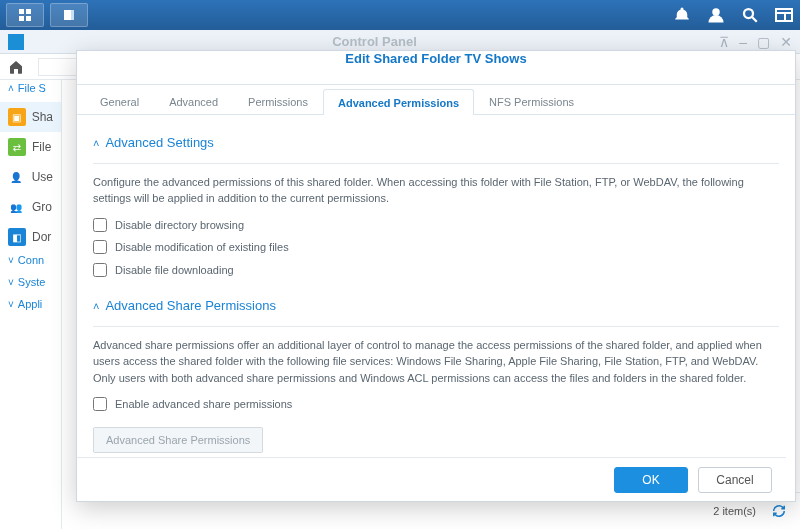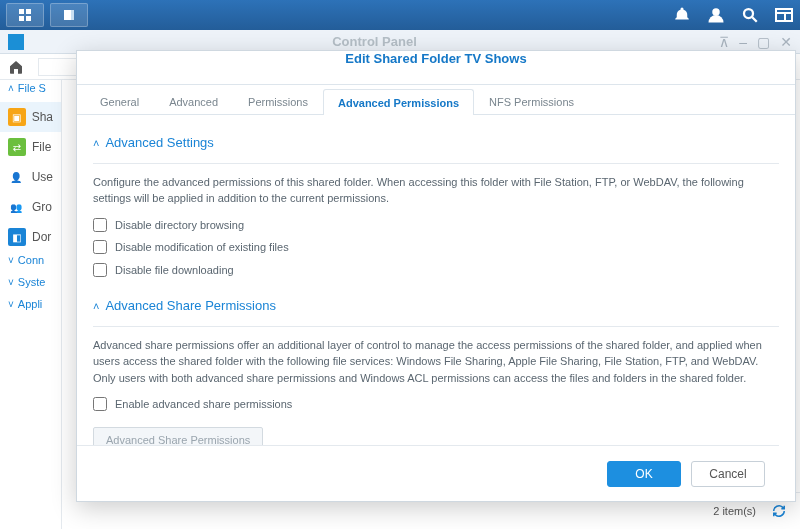--- a/index.html
+++ b/index.html
@@ -43,21 +43,21 @@
 .tab { padding: 7px 14px 6px; font-size: 11px; color: #7a868f; border: 1px solid transparent; border-bottom: none; cursor: pointer; }
 .tab.active { color: #1578c7; font-weight: bold; border-color: #dde5ec; background: #fff; border-radius: 3px 3px 0 0; position: relative; top: 1px; }
 .dialog-body { padding: 14px 16px; height: 340px; overflow: auto; color: #5a6670; font-size: 11px; line-height: 1.5; }
 .section-head { color: #1a84d6; font-size: 13px; margin: 4px 0 10px; display: flex; align-items: center; gap: 6px; }
 .section-head .sh-chev { font-size: 11px; }
 .section-rule { border-bottom: 1px solid #e4e9ee; margin: 0 0 10px; }
 .section-desc { margin-bottom: 10px; }
 .check-row { display: flex; align-items: center; gap: 8px; margin: 6px 0; }
 .check-row input { width: 14px; height: 14px; }
 .sub-btn { margin-top: 8px; padding: 6px 12px; border: 1px solid #d3dae0; background: #f3f6f9; color: #9aa5ae; font-size: 11px; border-radius: 2px; }
-.dialog-footer { position: absolute; bottom: 0; left: 0; right: 16px; height: 56px; border-top: 1px solid #e4e9ee; display: flex; align-items: center; justify-content: flex-end; gap: 10px; padding: 0 14px; background:#fff; }
+.dialog-footer { position: absolute; bottom: 0; left: 0; right: 9px; height: 44px; border-top: 1px solid #e4e9ee; display: flex; align-items: center; justify-content: flex-end; gap: 10px; padding: 0 14px; background:#fff; }
 .btn { min-width: 74px; height: 26px; border-radius: 3px; font-size: 12px; border: 1px solid #c7d0d8; background: #fff; color: #555; cursor: pointer; }
 .btn.primary { background: #1d8fe0; border-color: #1d8fe0; color: #fff; }
 
 svg { display:block; }
 </style>
 </head>
 <body>
 
 <div class="taskbar">
   <div class="taskbar-left">

